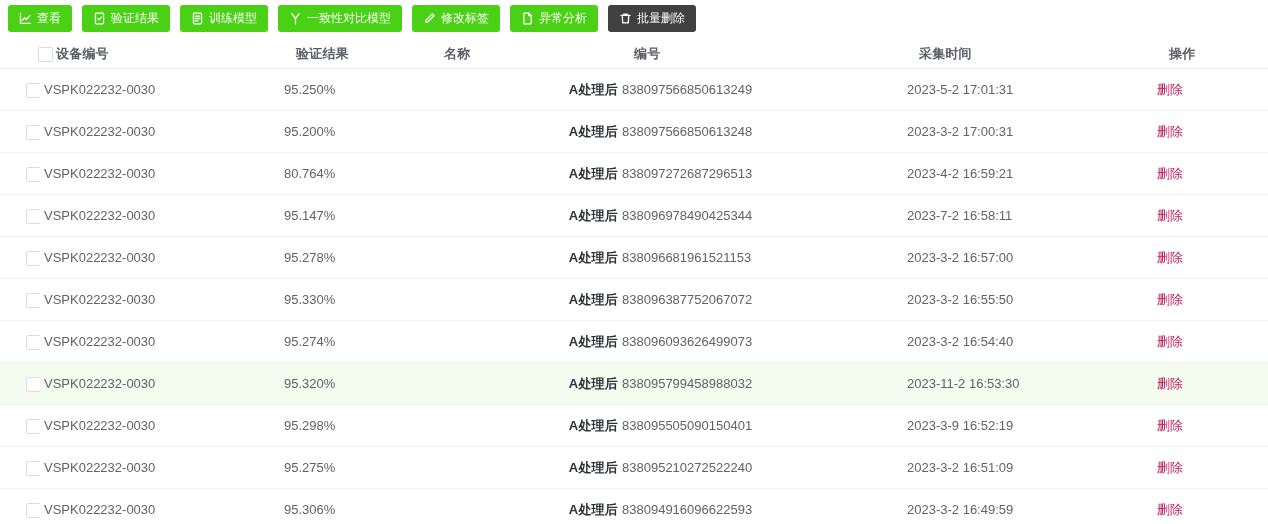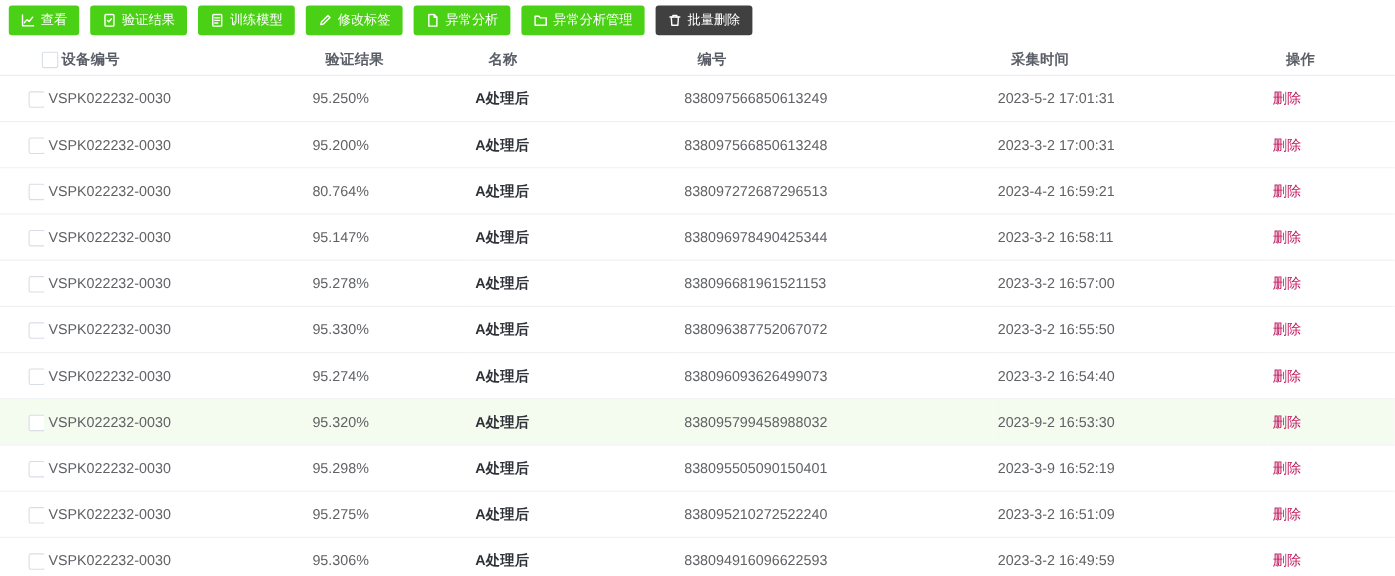--- a/index.html
+++ b/index.html
@@ -30,21 +30,21 @@
   thead th {
     height:28px; font-weight:bold; color:#595d66; text-align:left;
     padding:0 0 0 16px; border-bottom:1px solid #e9ecf2; font-size:13px;
   }
   tbody td {
     height:41px; padding:0 0 0 4px;
     border-bottom:1px solid #eef0f4;
     overflow:hidden; white-space:nowrap;
   }
   tr.highlight td { background:#f4fbef; }
-  td.name-cell, th { letter-spacing:.2px; }
+  td.name-cell, th { letter-spacing:.2px;text-align:right; }
   .name-cell { color:#2e3138; font-weight:bold; }
   .delete-link { color:#be185d; cursor:pointer; }
   .checkbox {
     display:inline-block; width:13px; height:13px;
     border:1px solid #d9dde5; border-radius:2px; background:#ffffff;
     margin-left:22px; vertical-align:middle; cursor:pointer;
   }
 </style>
 </head>
 <body>
@@ -75,41 +75,41 @@
           <line x1="5.2" y1="5" x2="10.8" y2="5"></line>
           <line x1="5.2" y1="8" x2="10.8" y2="8"></line>
           <line x1="5.2" y1="11" x2="8.6" y2="11"></line>
         </svg>
       </span>
     <span>训练模型</span>
   </button>
   <button class="btn">
     <span>
         <svg viewBox="0 0 16 16">
+          <path d="M8 14.5 V8 M8 8 L3.5 2 M8 8 L12.5 2"></path>
+        </svg>
+      </span>
+    <span>一致性对比模型</span>
+  </button>
+  <button class="btn">
+    <span>
+        <svg viewBox="0 0 16 16">
           <path d="M3.2 12.8 l0.7-2.9 7.4-7.4 2.2 2.2 -7.4 7.4 -2.9 0.7 z"></path>
         </svg>
       </span>
     <span>修改标签</span>
   </button>
   <button class="btn">
     <span>
         <svg viewBox="0 0 16 16">
           <path d="M3.5 1.5 h6 l3 3 v10 h-9 z"></path>
           <path d="M9.5 1.5 v3 h3"></path>
         </svg>
       </span>
     <span>异常分析</span>
-  </button>
-  <button class="btn">
-    <span>
-        <svg viewBox="0 0 16 16">
-          <path d="M1.8 3.4 h4.4 l1.5 1.8 h6.5 v8.3 h-12.4 z"></path>
-        </svg>
-      </span>
-    <span>异常分析管理</span>
   </button>
   <button class="btn danger">
     <span>
         <svg viewBox="0 0 16 16">
           <path d="M2.5 4.2 h11"></path>
           <path d="M5.8 4.2 V2.5 h4.4 v1.7"></path>
           <path d="M4 4.2 l0.6 9.3 h6.8 l0.6 -9.3"></path>
         </svg>
       </span>
     <span>批量删除</span>
@@ -164,21 +164,21 @@
     <td>838097272687296513</td>
     <td>2023-4-2 16:59:21</td>
     <td><span class="delete-link">删除</span></td>
   </tr>
       <tr>
     <td><span class="checkbox"></span></td>
     <td>VSPK022232-0030</td>
     <td>95.147%</td>
     <td class="name-cell">A处理后</td>
     <td>838096978490425344</td>
-    <td>2023-3-2 16:58:11</td>
+    <td>2023-7-2 16:58:11</td>
     <td><span class="delete-link">删除</span></td>
   </tr>
       <tr>
     <td><span class="checkbox"></span></td>
     <td>VSPK022232-0030</td>
     <td>95.278%</td>
     <td class="name-cell">A处理后</td>
     <td>838096681961521153</td>
     <td>2023-3-2 16:57:00</td>
     <td><span class="delete-link">删除</span></td>
@@ -200,21 +200,21 @@
     <td>838096093626499073</td>
     <td>2023-3-2 16:54:40</td>
     <td><span class="delete-link">删除</span></td>
   </tr>
       <tr class="highlight">
     <td><span class="checkbox"></span></td>
     <td>VSPK022232-0030</td>
     <td>95.320%</td>
     <td class="name-cell">A处理后</td>
     <td>838095799458988032</td>
-    <td>2023-9-2 16:53:30</td>
+    <td>2023-11-2 16:53:30</td>
     <td><span class="delete-link">删除</span></td>
   </tr>
       <tr>
     <td><span class="checkbox"></span></td>
     <td>VSPK022232-0030</td>
     <td>95.298%</td>
     <td class="name-cell">A处理后</td>
     <td>838095505090150401</td>
     <td>2023-3-9 16:52:19</td>
     <td><span class="delete-link">删除</span></td>

